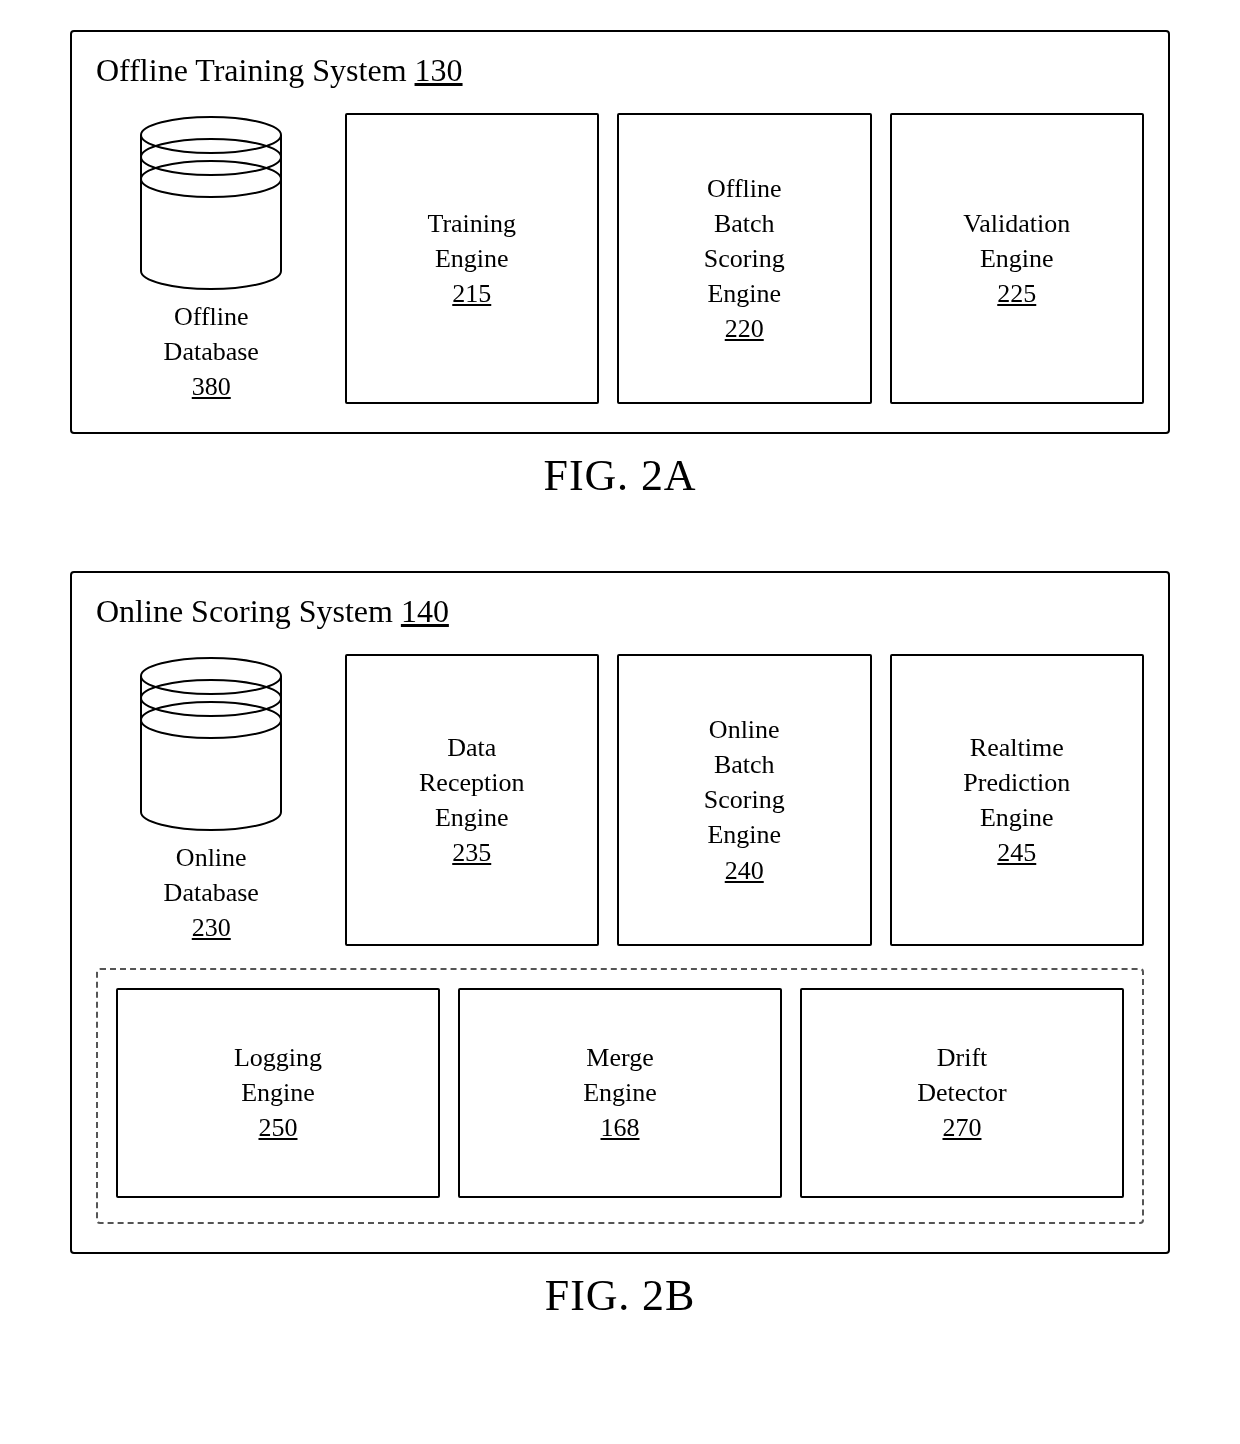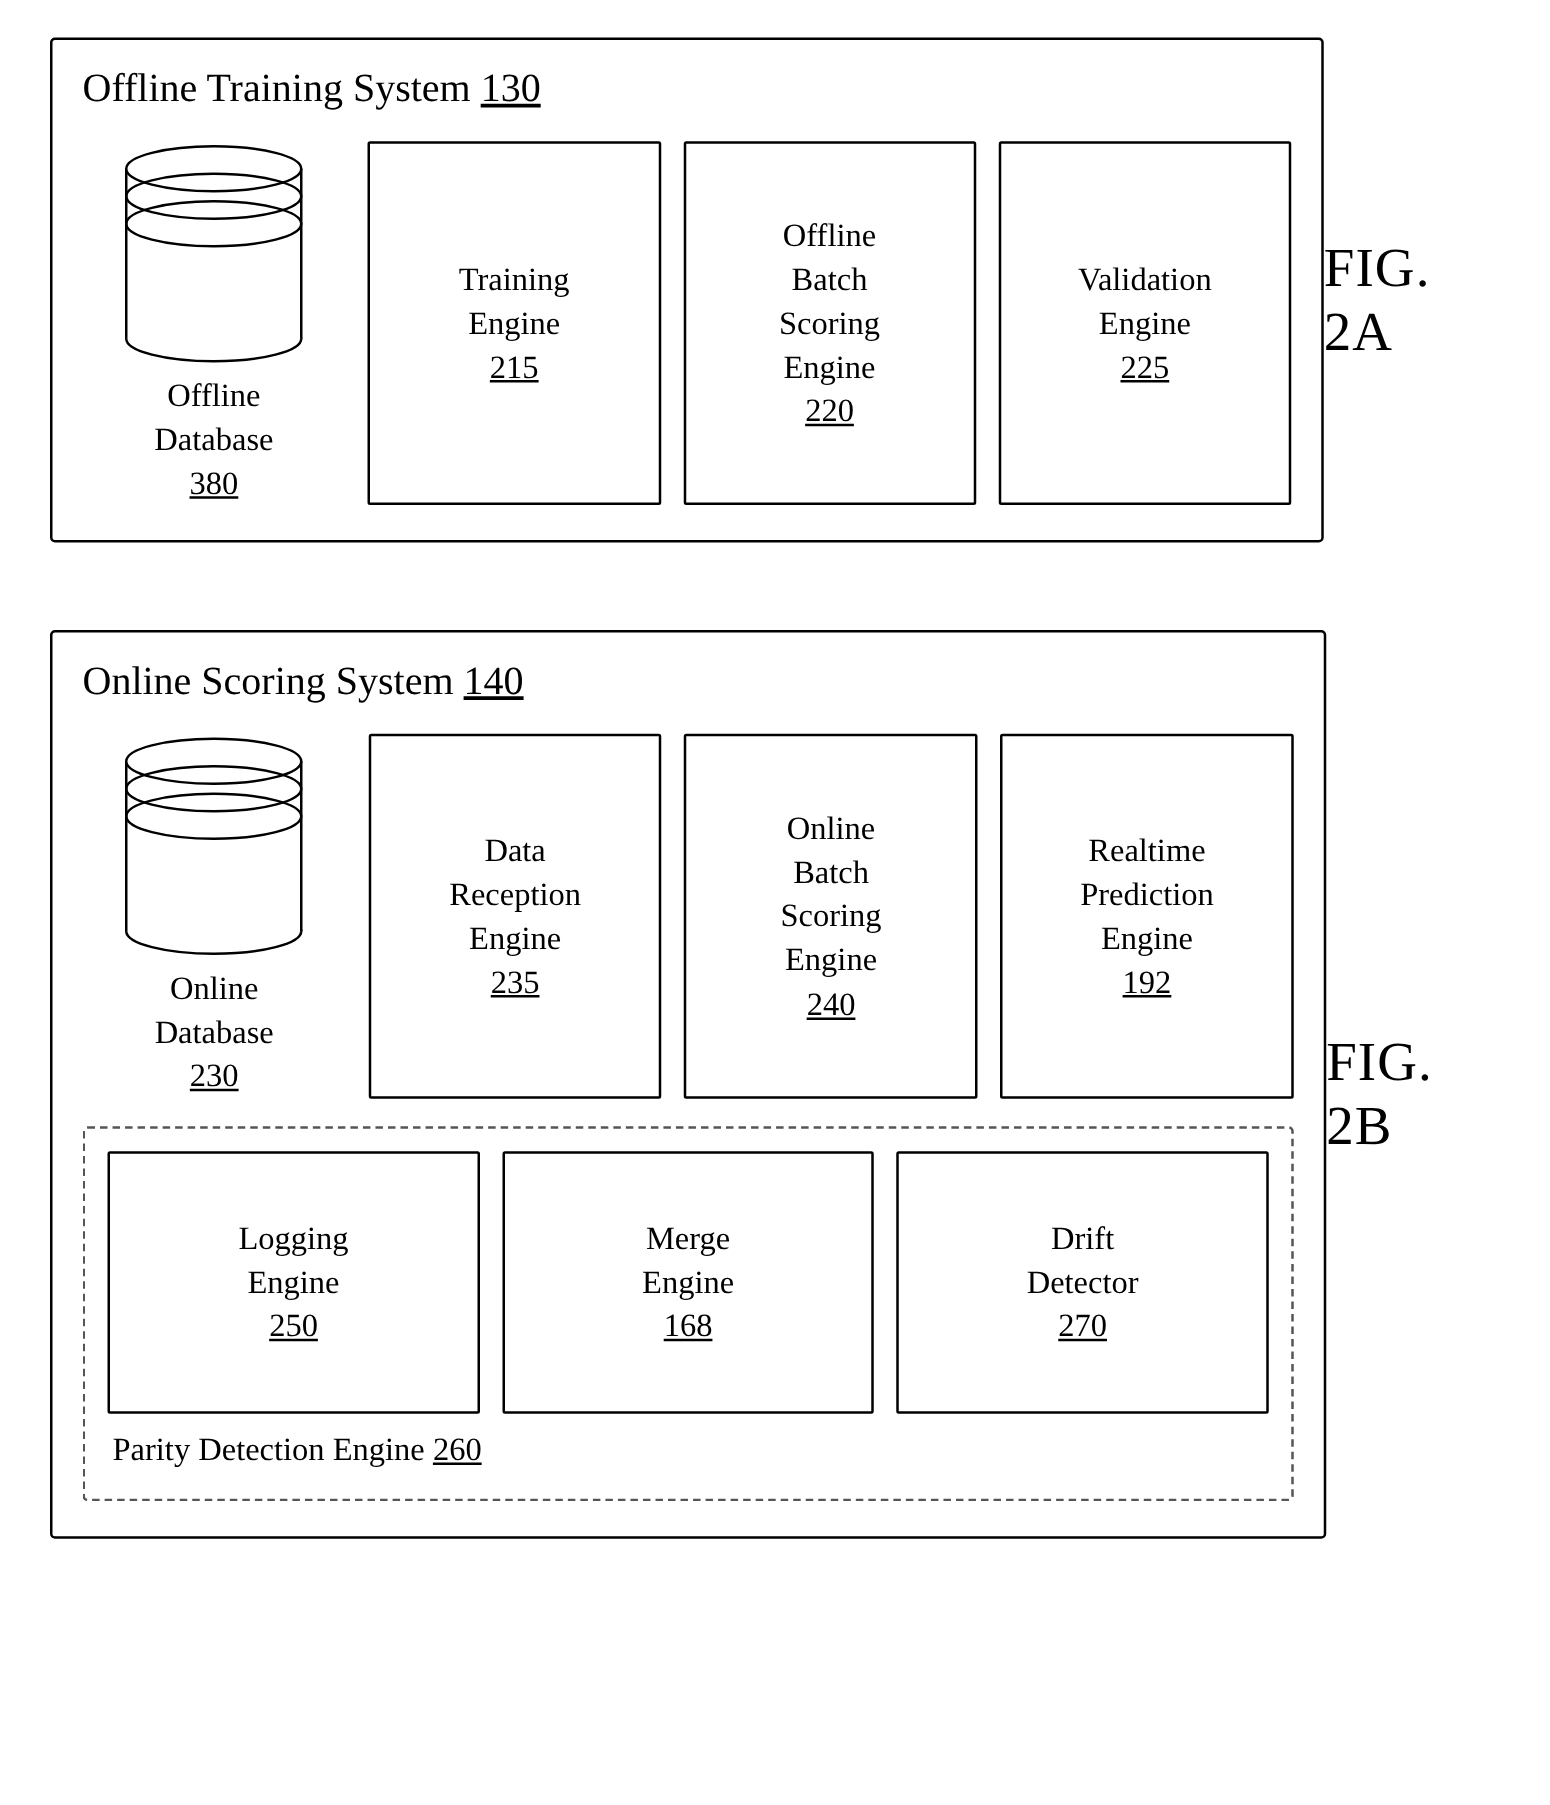--- a/index.html
+++ b/index.html
@@ -10,21 +10,21 @@
       min-height: 1444px;
       display: flex;
       flex-direction: column;
       align-items: center;
       padding: 30px 40px;
     }
 
     
     .diagram-wrapper {
       display: flex;
-      flex-direction: row;
+      flex-direction: column;
       align-items: center;
       width: 100%;
       margin-bottom: 30px;
     }
 
     .system-box {
       border: 2px solid #000;
       border-radius: 4px;
       padding: 20px 24px 28px 24px;
       width: 1100px;
@@ -223,21 +223,21 @@
       </div>
 
       <div class="comp-box">
         <div class="label">
           Online<br>Batch<br>Scoring<br>Engine<br><span class="num">240</span>
         </div>
       </div>
 
       <div class="comp-box">
         <div class="label">
-          Realtime<br>Prediction<br>Engine<br><span class="num">192</span>
+          Realtime<br>Prediction<br>Engine<br><span class="num">245</span>
         </div>
       </div>
 
     </div>
 
     
     <div class="parity-box">
       <div class="components-row">
 
         <div class="comp-box">
@@ -254,20 +254,17 @@
 
 
         <div class="comp-box">
           <div class="label">
             Drift<br>Detector<br><span class="num">270</span>
           </div>
         </div>
 
       </div>
 
-      <div class="parity-label">
-        <span>Parity Detection Engine </span><span class="num">260</span>
-      </div>
     </div>
 
   </div>
   <div class="fig-label">FIG. 2B</div>
 </div>
 
 </body></html>

